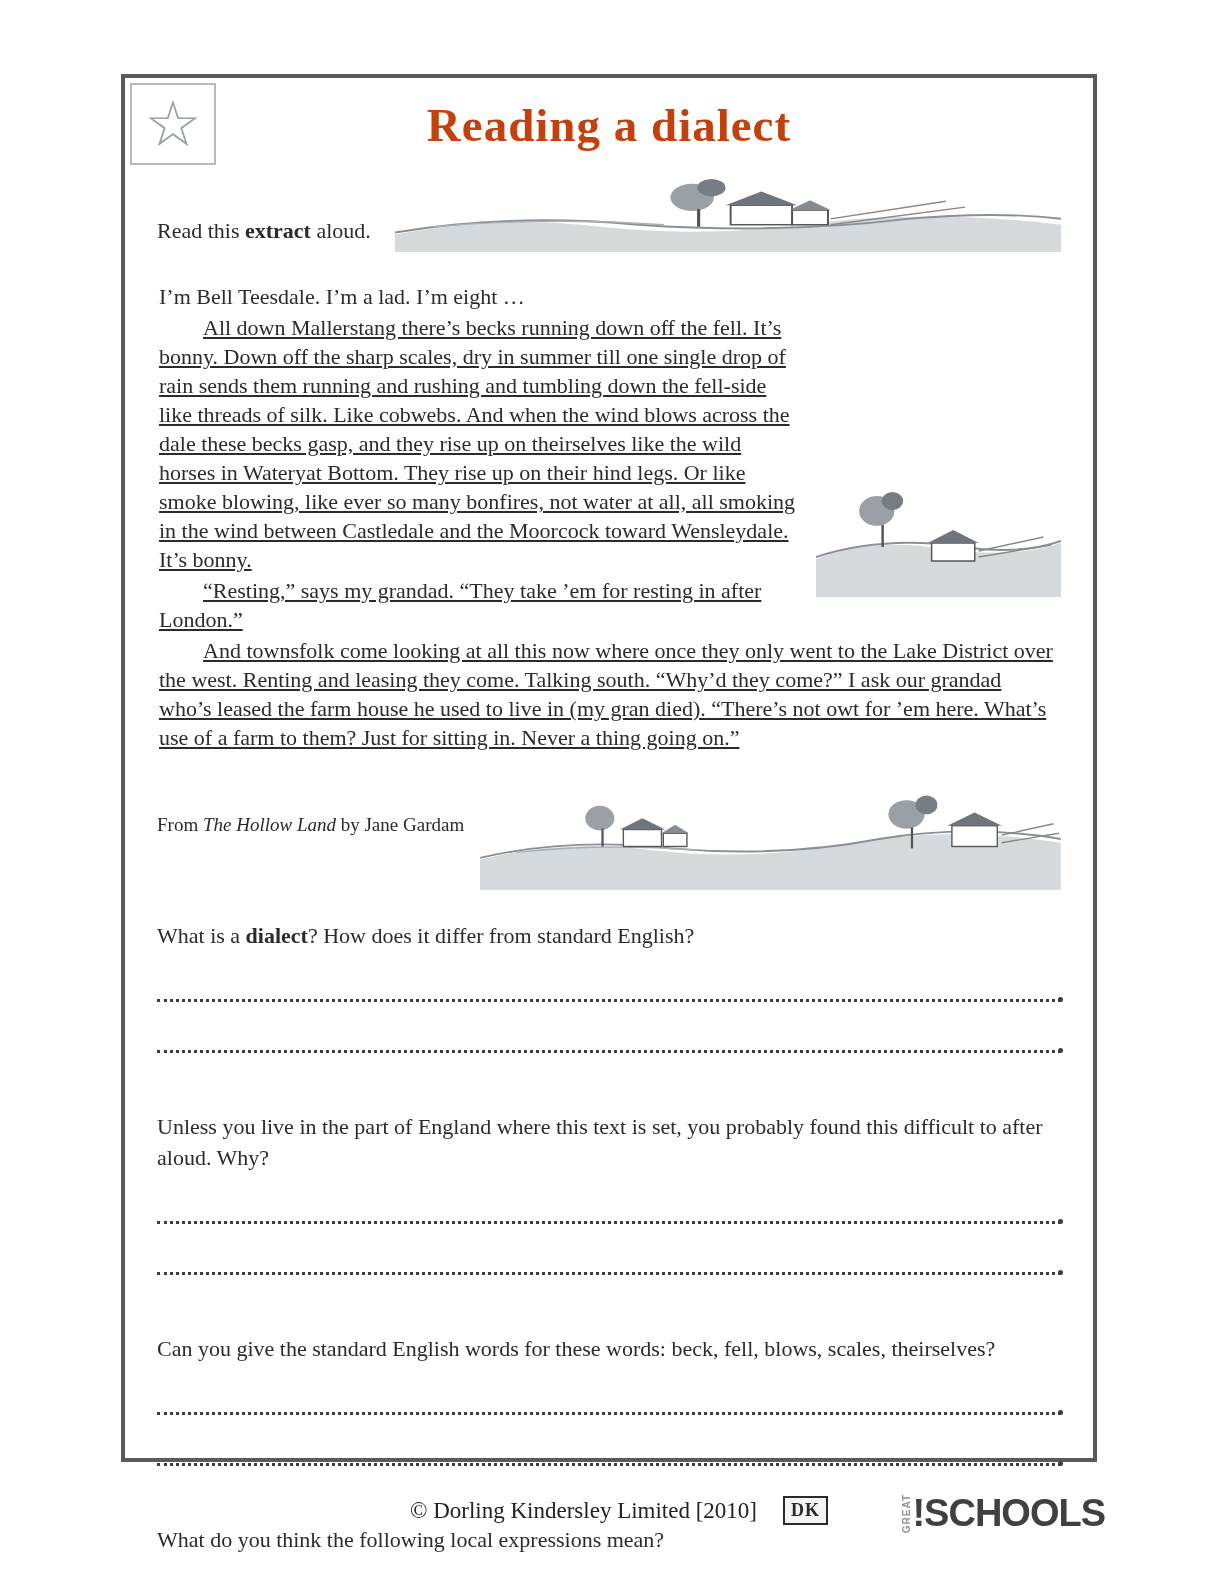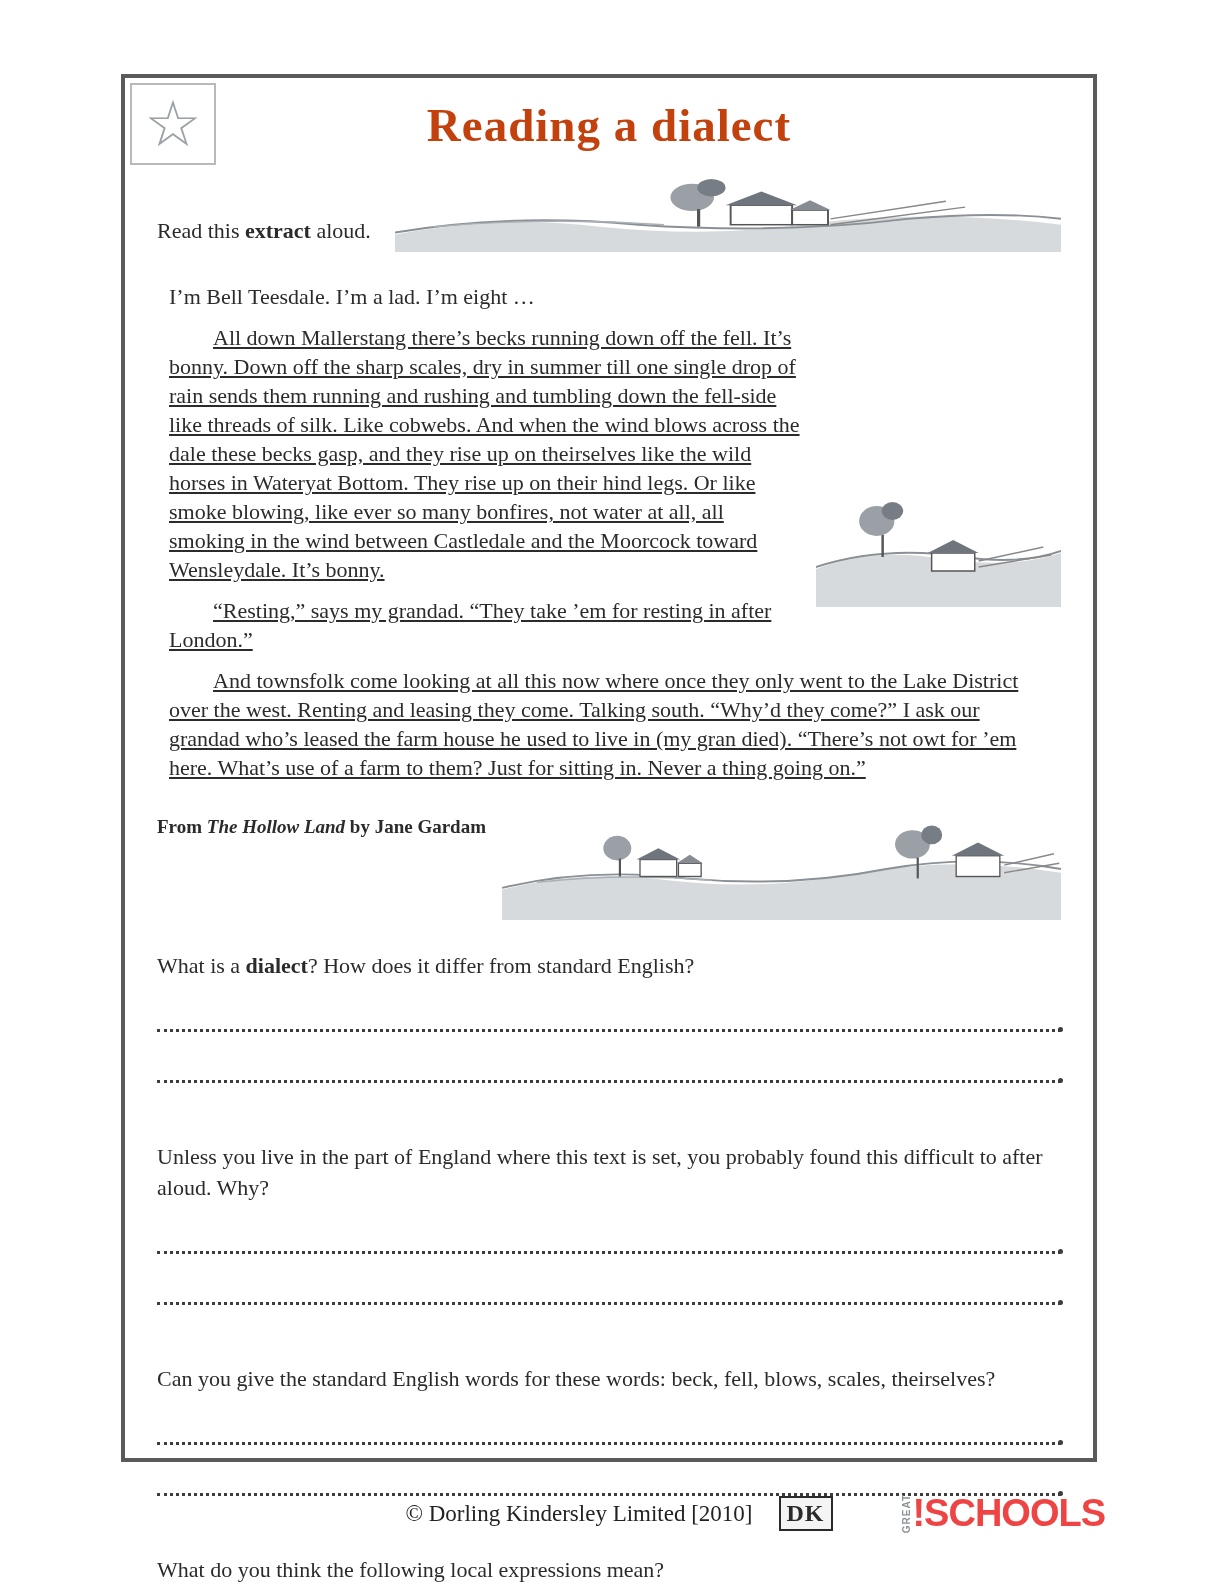--- a/index.html
+++ b/index.html
@@ -25,27 +25,27 @@
   .page-title {
     margin-top: 20px; text-align: center;
     font-size: 47px; letter-spacing: 1px; color: #c2410c;
   }
   .content { padding: 0 32px 0 32px; }
   .intro-row { display: flex; align-items: flex-end; margin-top: 22px; text-align: center; }
   .instruction { font-size: 22px; white-space: nowrap; padding-bottom: 8px; }
   .bold { font-weight: bold; }
   .illus-1 { flex: 1; margin-left: 24px; }
   .extract { margin-top: 30px; font-size: 22px; line-height: 29px; }
-  .extract p { margin: 12px; }
+  .extract p { margin: 2px; }
   .indent { text-indent: 44px; text-decoration: underline; }
   .float-illus {
     float: right; width: 245px; height: 112px;
     margin: 172px 0 6px 14px;
   }
-  .source-row { display: flex; align-items: flex-start; margin-top: 34px; clear: both; font-weight: bold; }
+  .source-row { display: flex; align-items: center; margin-top: 34px; clear: both; }
   .source-line { font-size: 19px; white-space: nowrap; padding-bottom: 26px; }
   .italic { font-style: italic; }
   .illus-3 { flex: 1; margin-left: 16px; }
   .question { font-size: 22px; line-height: 31px; }
   .q1 { margin-top: 30px; }
   .qgap { margin-top: 58px; }
   .dotline {
     border-bottom: 3px dotted #3d3d3d;
     height: 3px; position: relative; margin-top: 48px;
   }
@@ -59,35 +59,35 @@
     flex: 1; border-bottom: 3px dotted #3d3d3d;
     margin-left: 12px; transform: translateY(-6px); position: relative;
   }
   .footer {
     position: absolute; left: 131px; top: 1496px; width: 976px;
     display: flex; align-items: center; justify-content: center; gap: 26px;
   }
   .copyright { font-size: 23px; color: #222; }
   .dk-logo {
     border: 2px solid #2a2a2a; padding: 2px 6px;
-    font-size: 24px; font-weight: bold; letter-spacing: 1px;
+    font-size: 18px; font-weight: bold; letter-spacing: 1px;
     color: #2a2a2a; background: #f4f4f4;
   }
   .brand {
     position: absolute; right: 2px; top: -4px;
     display: flex; align-items: center;
   }
   .brand-small {
     writing-mode: vertical-rl; transform: rotate(180deg);
     font-family: "Liberation Sans", sans-serif;
     font-size: 10px; font-weight: bold; color: #8e9398; letter-spacing: 1px;
   }
   .brand-large {
     font-family: "Liberation Sans", sans-serif;
-    font-size: 38px; font-weight: bold; color: #ef4444; letter-spacing: -1px;
+    font-size: 38px; font-weight: bold; color: #404040; letter-spacing: -1px;
   }
   svg { display: block; }
 </style>
 </head>
 <body>
 
 <div class="frame">
 
   <div class="star-box">
     <span class="star-glyph">☆</span>

